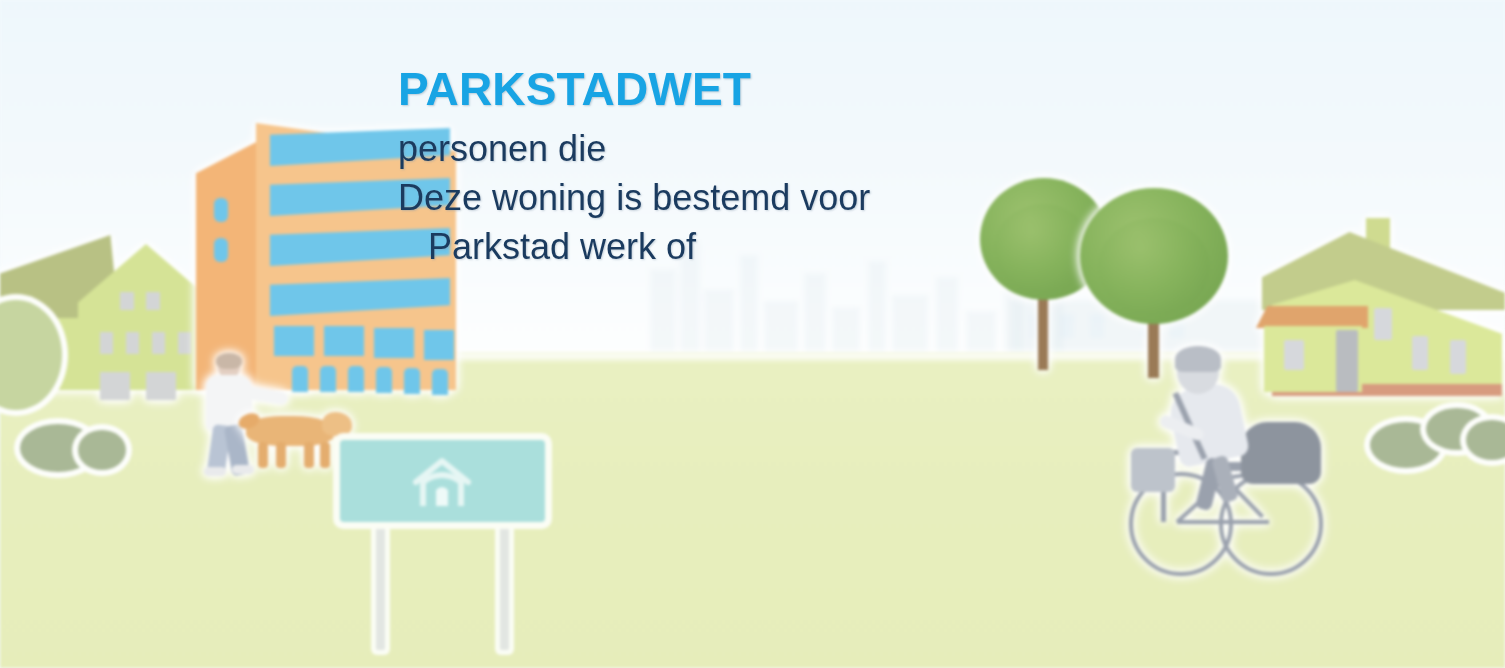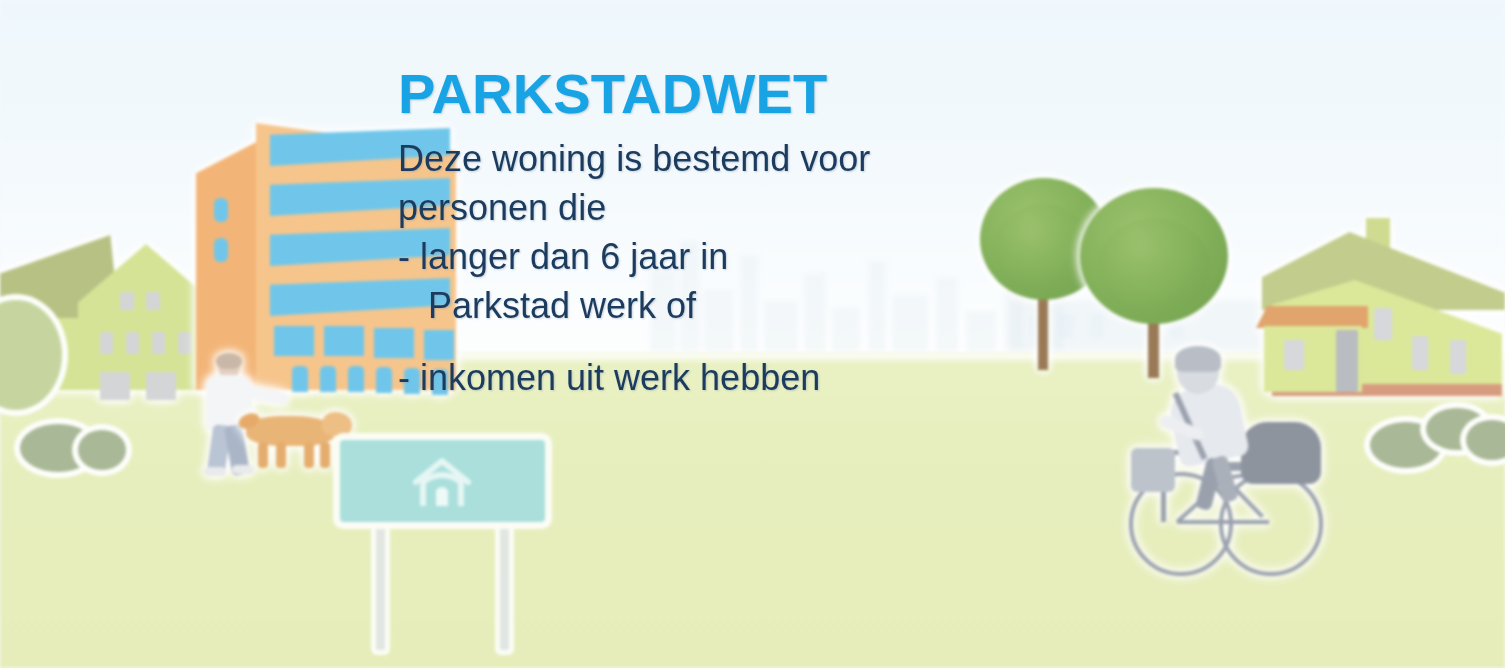--- a/index.html
+++ b/index.html
@@ -88,21 +88,21 @@
 
   
   .cyclist{position:absolute;left:1125px;top:330px;width:200px;height:250px;}
   .wheel{position:absolute;border-radius:50%;border:4px solid #9aa1ad;background:transparent;}
   .bike-bar{position:absolute;background:#9aa1ad;transform-origin:left center;}
   .rider{position:absolute;background:#e6e9ee;}
 
   
   .textblock{position:absolute;left:398px;top:66px;width:700px;}
   .title{
-    font-size:56px;font-weight:bold;letter-spacing:.2px;
+    font-size:46px;font-weight:bold;letter-spacing:.2px;
     color:#18a4e4;line-height:1.0;margin:0 0 12px 0;
     text-shadow:1px 1px 2px rgba(120,150,170,.45);
     white-space:nowrap;
   }
   .bodyline{
     font-size:36px;line-height:49px;color:#1b3b5f;
     white-space:pre;
     text-shadow:1px 1px 2px rgba(130,150,170,.40);
   }
   .bodygap{height:23px;}
@@ -360,24 +360,22 @@
            background:#aab0ba;border-radius:6px;transform:rotate(-16deg);"></div>
     </div>
 
   </div>
 
   <div id="textlayer">
     <div class="textblock">
 
       <div class="title">PARKSTADWET</div>
 
+      <div class="bodyline">personen die</div>
       <div class="bodyline">Deze woning is bestemd voor</div>
-      <div class="bodyline">personen die</div>
-      <div class="bodyline">- langer dan 6 jaar in</div>
       <div class="bodyline">   Parkstad werk of</div>
 
       <div class="bodygap"></div>
 
-      <div class="bodyline">- inkomen uit werk hebben</div>
     </div>
   </div>
 
 </div>
 
 </body></html>

